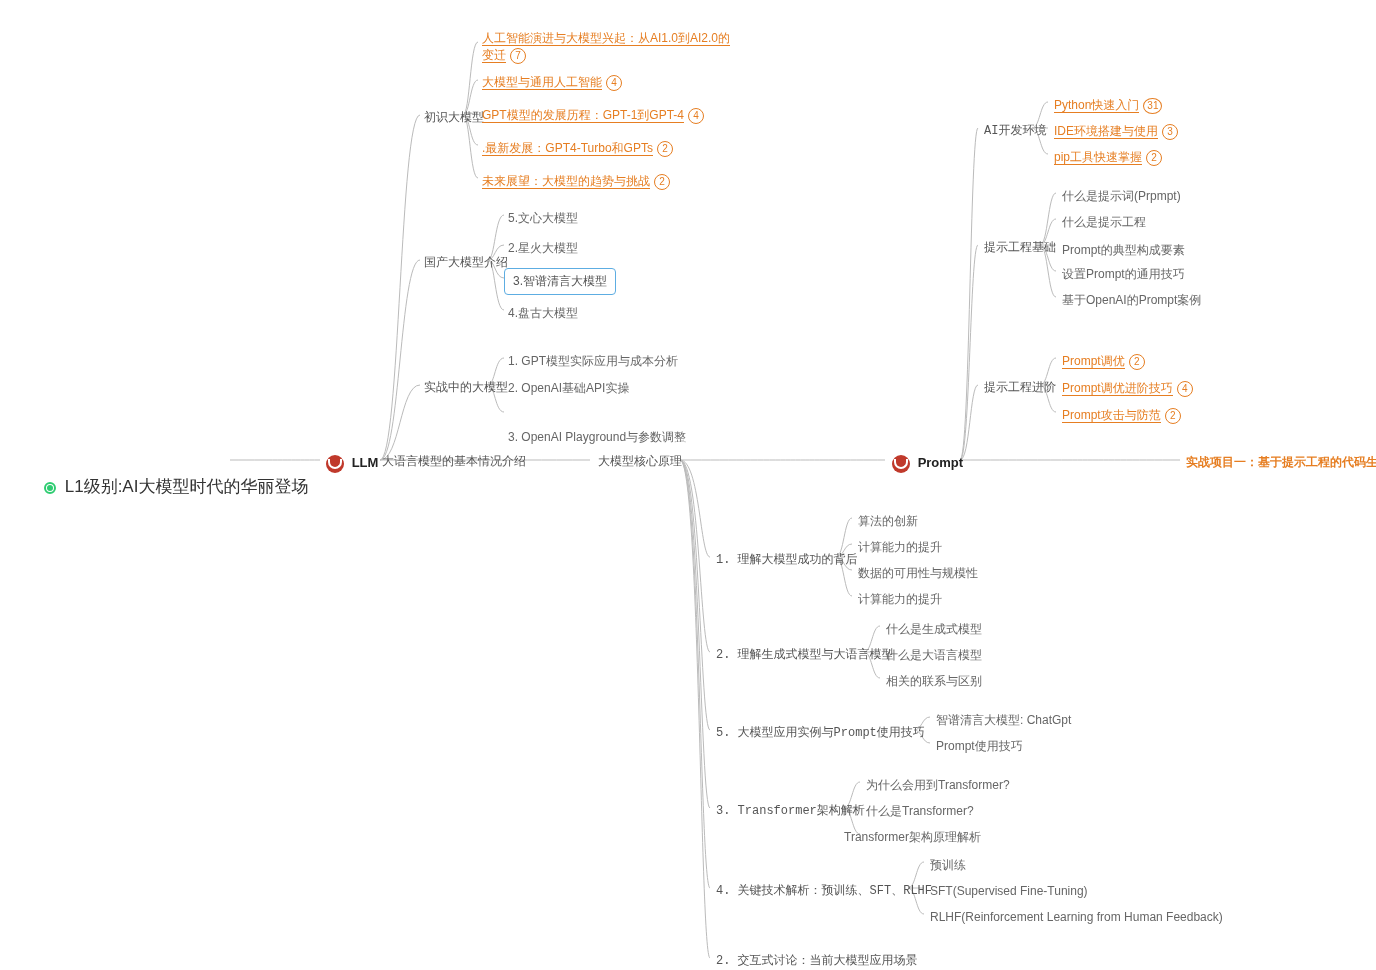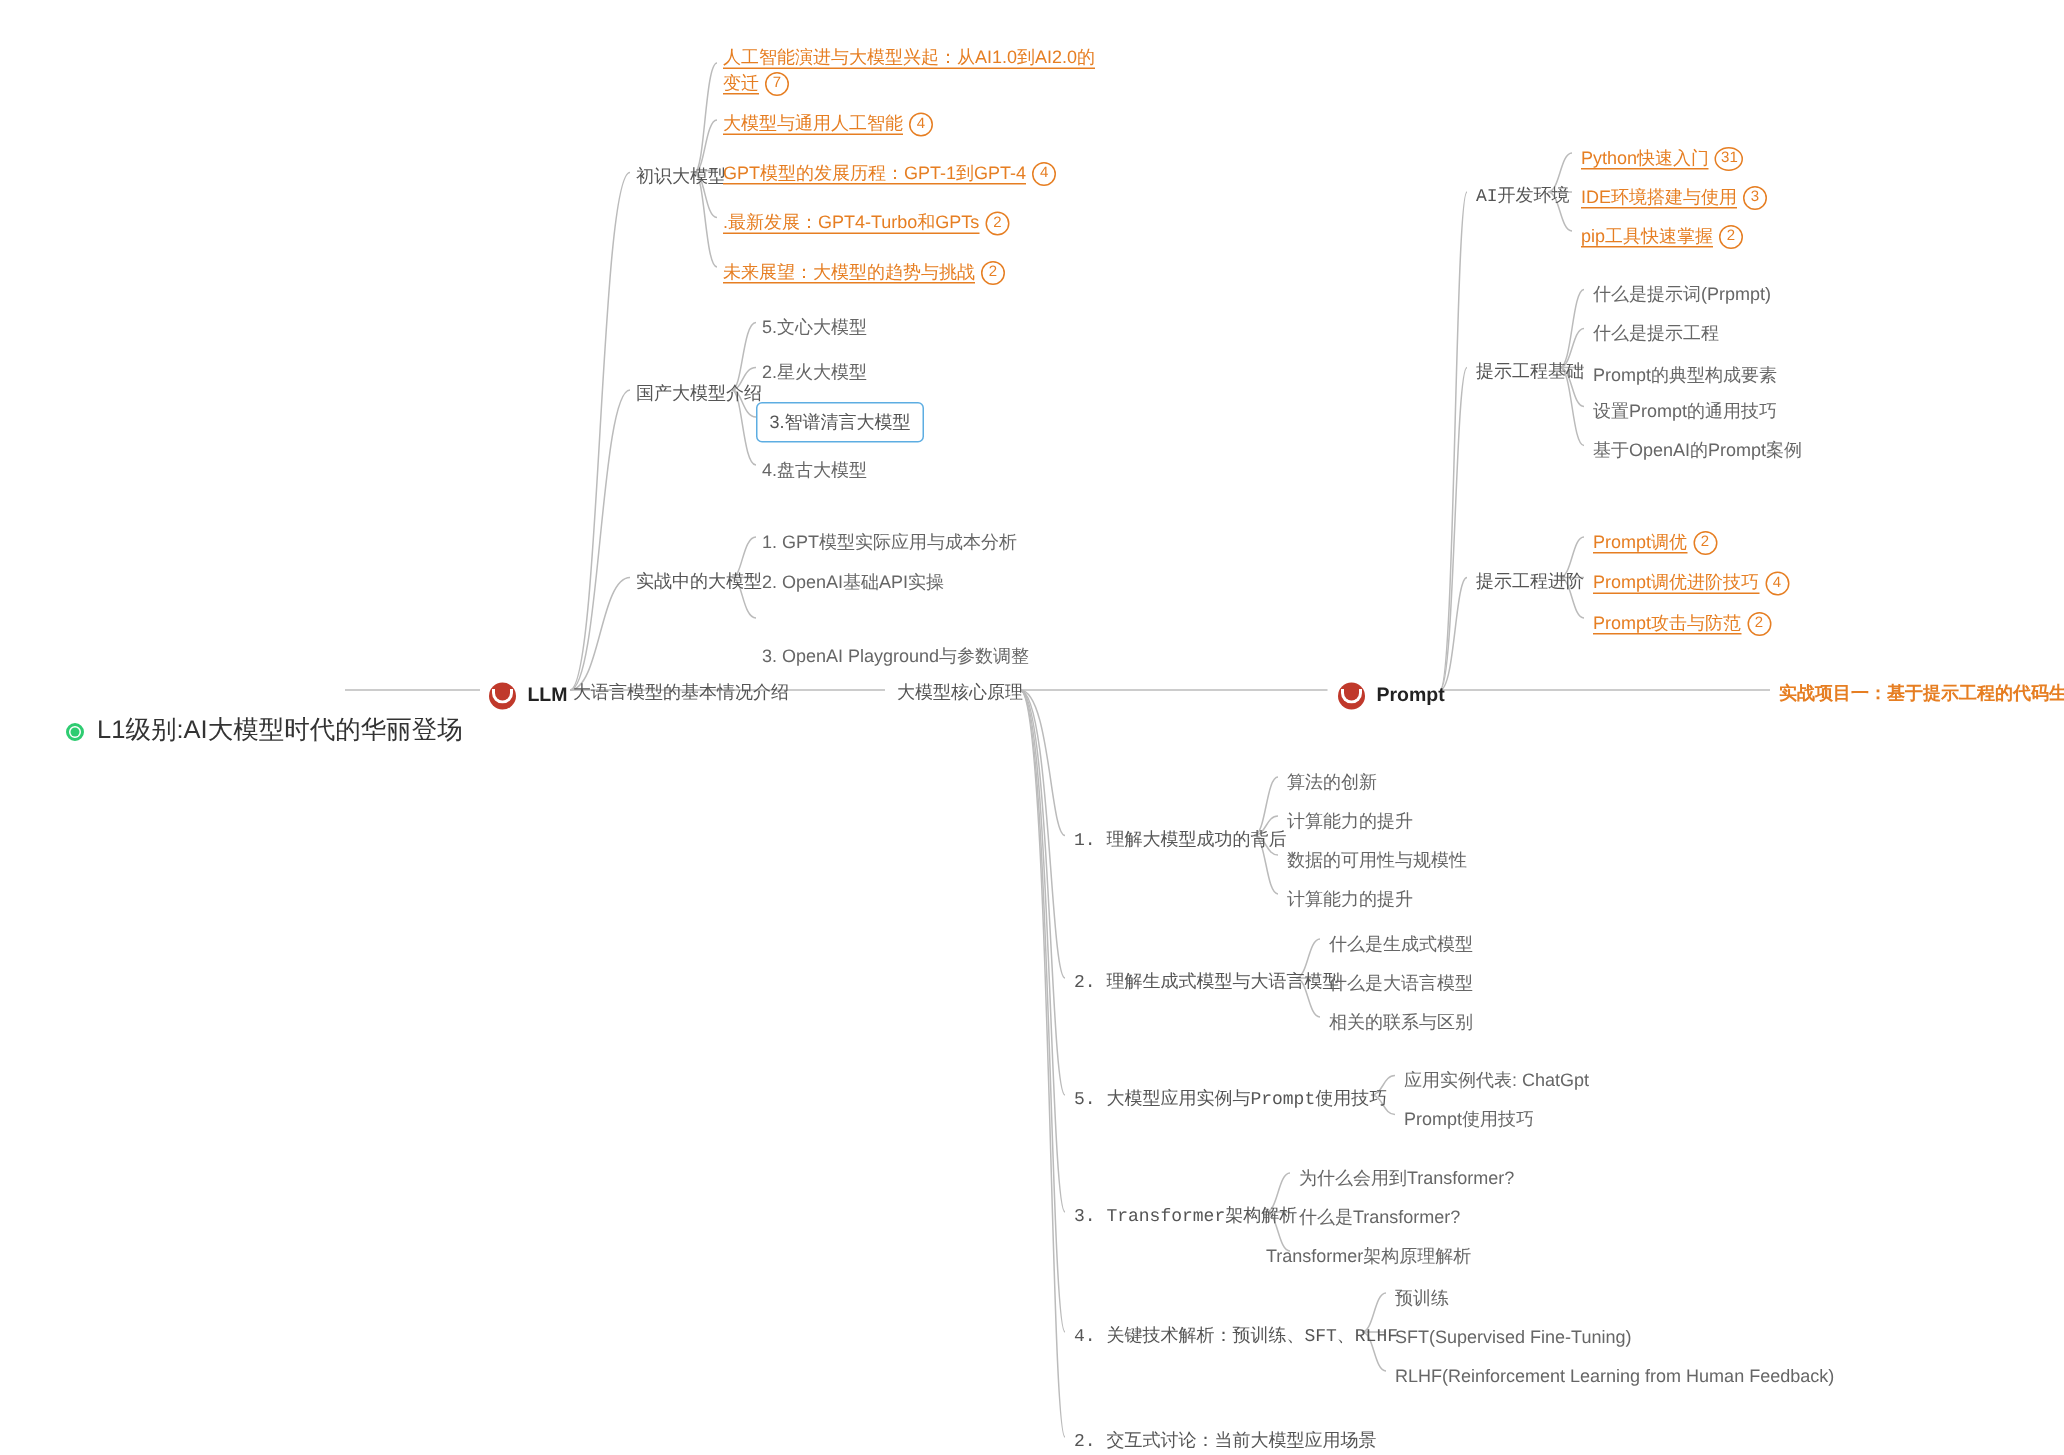--- a/index.html
+++ b/index.html
@@ -218,21 +218,21 @@
 <div class="node leaf" style="left:854px;top:537px"><span>计算能力的提升</span></div>
 <div class="node leaf" style="left:854px;top:563px"><span>数据的可用性与规模性</span></div>
 <div class="node leaf" style="left:854px;top:589px"><span>计算能力的提升</span></div>
 
 <div class="node branch-label" style="left:712px;top:645px"><span>2. 理解生成式模型与大语言模型</span></div>
 <div class="node leaf" style="left:882px;top:619px"><span>什么是生成式模型</span></div>
 <div class="node leaf" style="left:882px;top:645px"><span>什么是大语言模型</span></div>
 <div class="node leaf" style="left:882px;top:671px"><span>相关的联系与区别</span></div>
 
 <div class="node branch-label" style="left:712px;top:723px"><span>5. 大模型应用实例与Prompt使用技巧</span></div>
-<div class="node leaf" style="left:932px;top:710px"><span>应用实例代表: ChatGpt</span></div>
+<div class="node leaf" style="left:932px;top:710px"><span>智谱清言大模型: ChatGpt</span></div>
 <div class="node leaf" style="left:932px;top:736px"><span>Prompt使用技巧</span></div>
 
 <div class="node branch-label" style="left:712px;top:801px"><span>3. Transformer架构解析</span></div>
 <div class="node leaf" style="left:862px;top:775px"><span>为什么会用到Transformer?</span></div>
 <div class="node leaf" style="left:862px;top:801px"><span>什么是Transformer?</span></div>
 <div class="node leaf" style="left:840px;top:827px"><span>Transformer架构原理解析</span></div>
 
 <div class="node branch-label" style="left:712px;top:881px"><span>4. 关键技术解析：预训练、SFT、RLHF</span></div>
 <div class="node leaf" style="left:926px;top:855px"><span>预训练</span></div>
 <div class="node leaf" style="left:926px;top:881px"><span>SFT(Supervised Fine-Tuning)</span></div>

